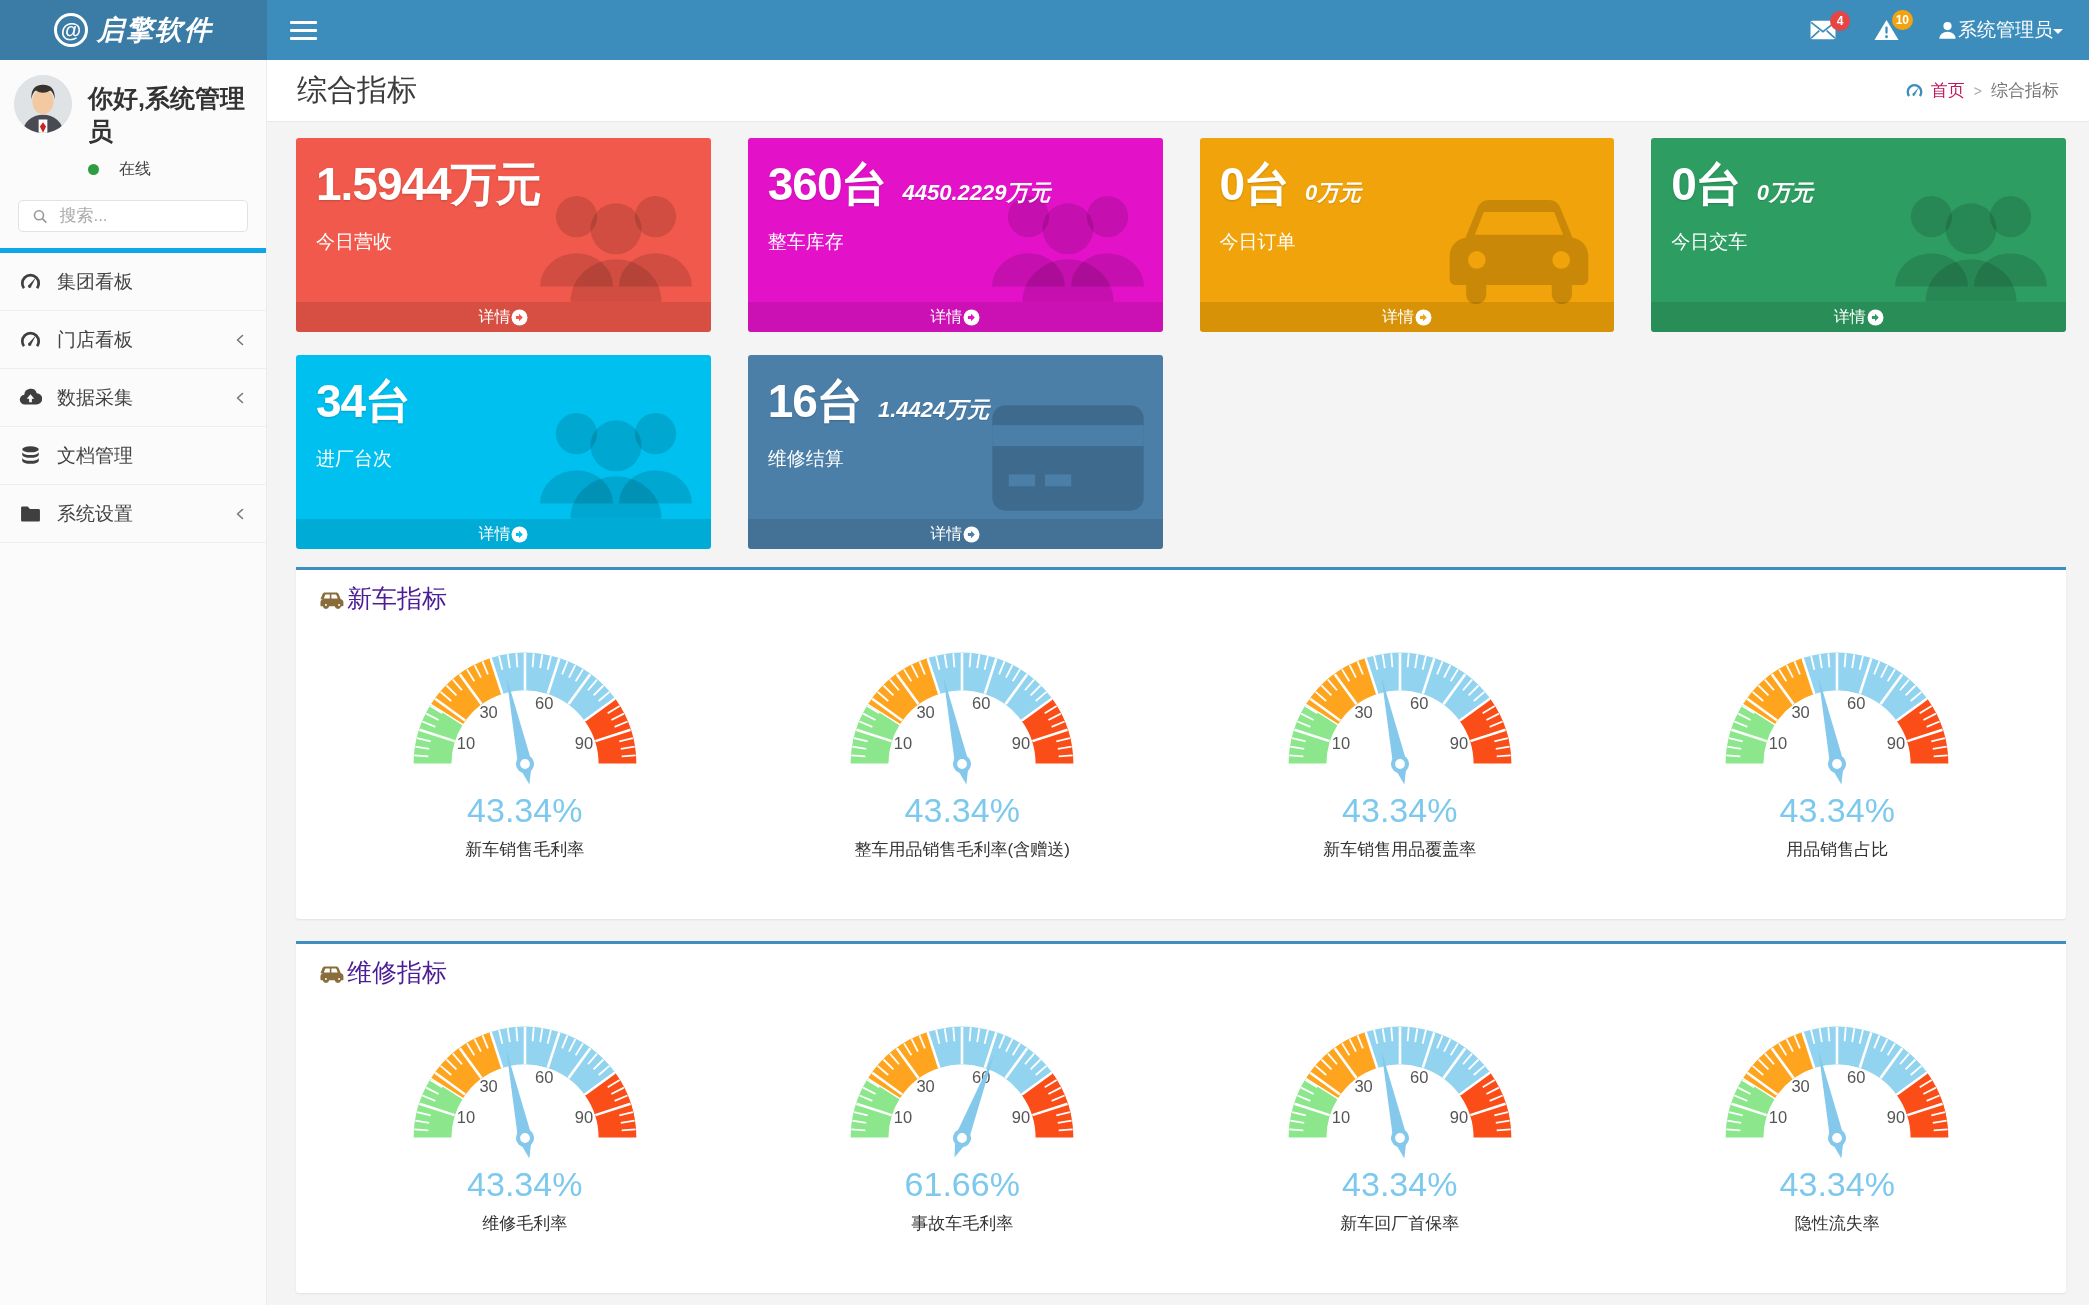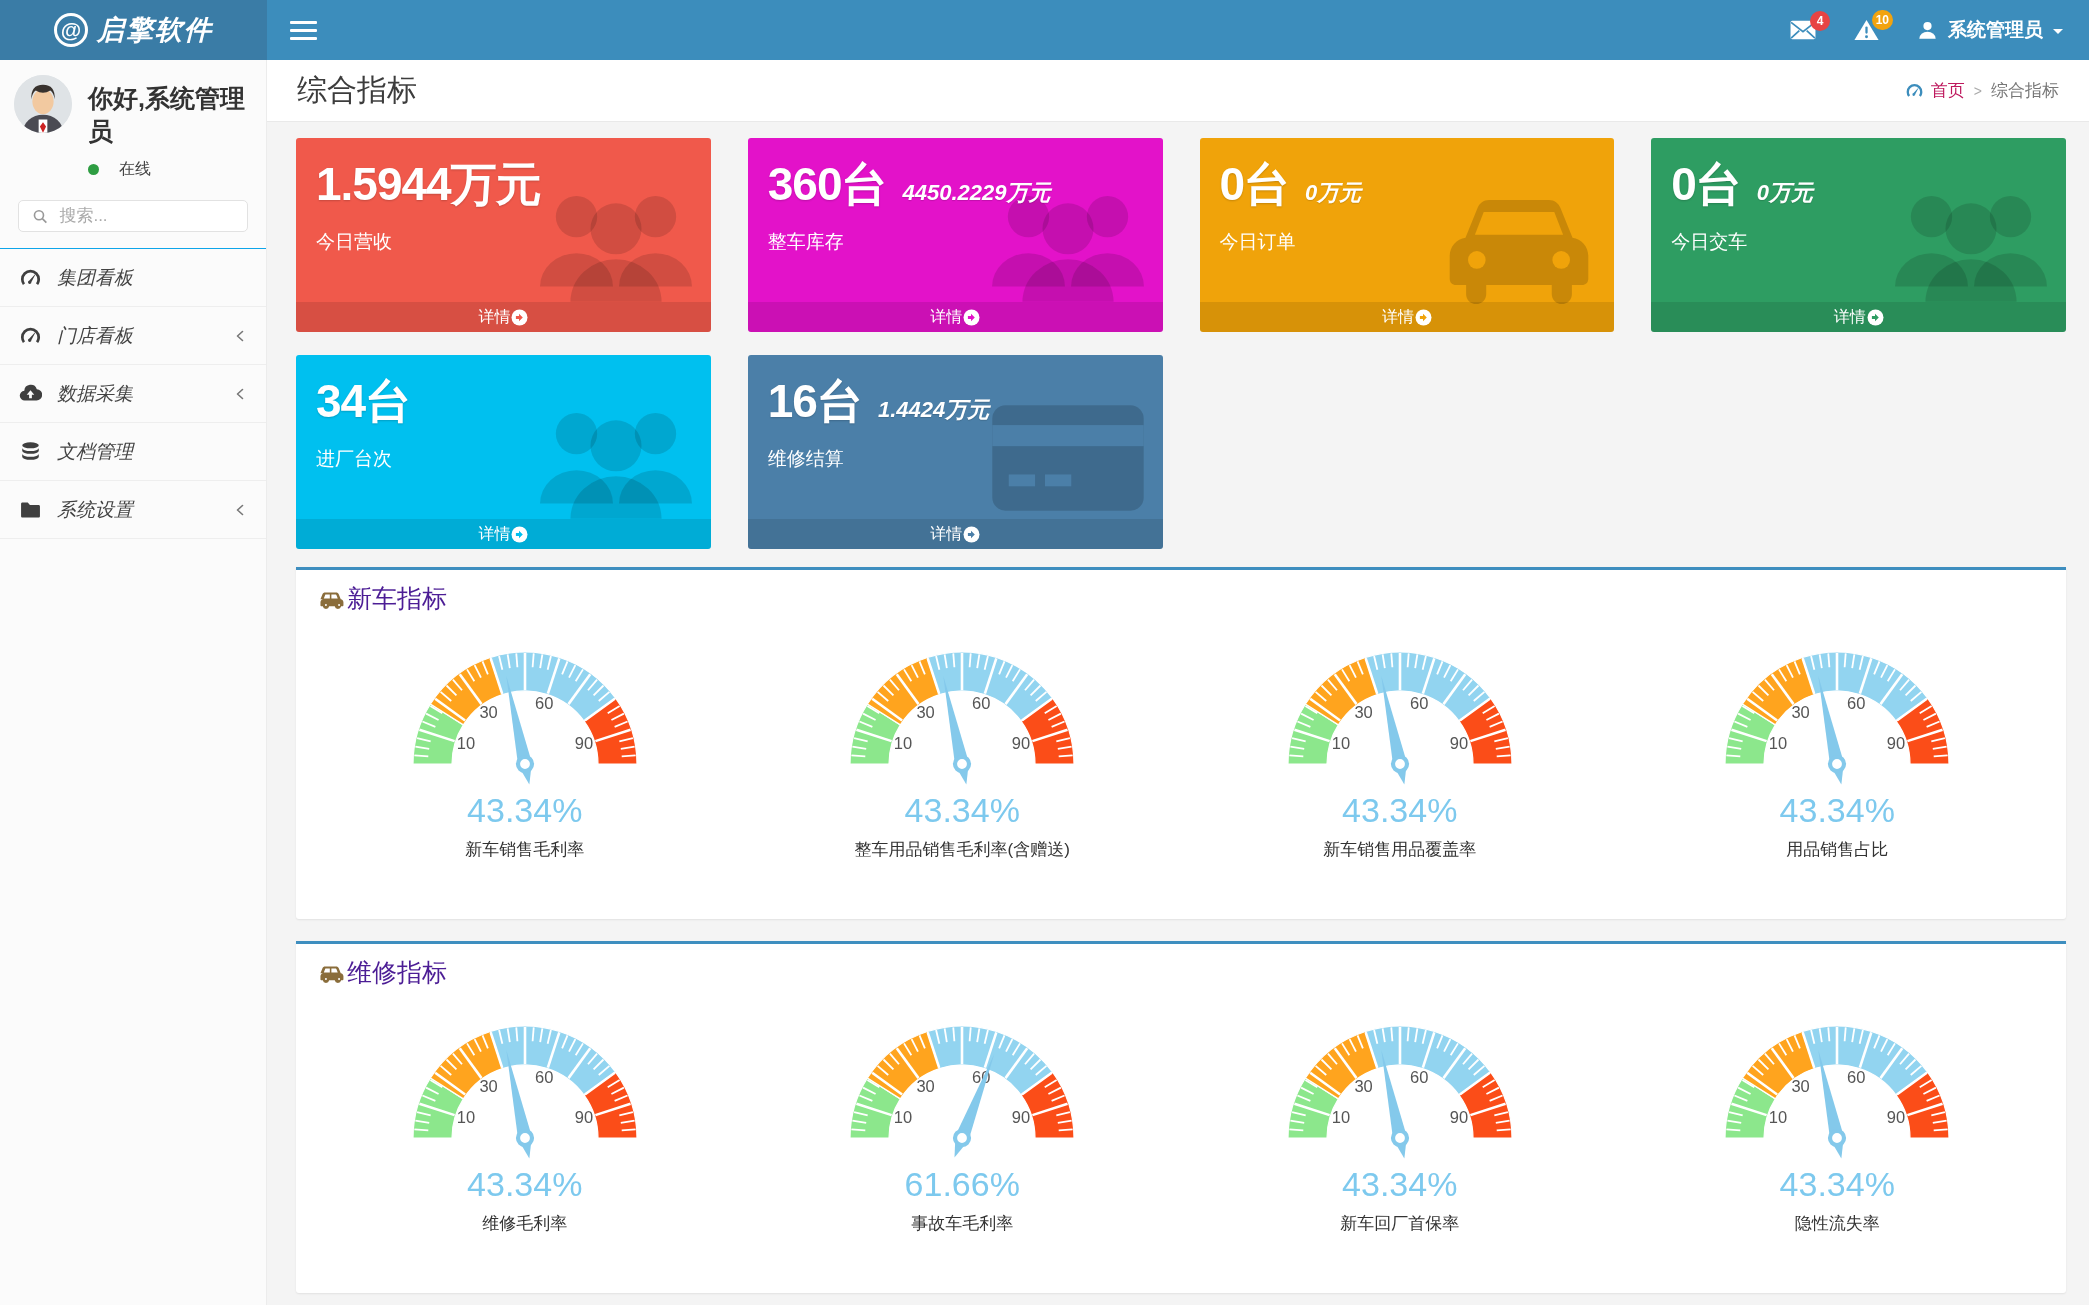--- a/index.html
+++ b/index.html
@@ -12,34 +12,34 @@
   .logo-ring { width:34px; height:34px; border:3px solid #fff; border-radius:50%; display:flex; align-items:center; justify-content:center; font-size:21px; font-weight:bold; }
   .logo-text { font-family:"DejaVu Serif","Liberation Serif",serif; font-size:27px; font-weight:bold; font-style:italic; letter-spacing:2px; }
   .navbar { flex:1; background:#3c8dbc; display:flex; align-items:center; justify-content:space-between; }
   .hamburger { width:60px; height:60px; display:flex; flex-direction:column; justify-content:center; align-items:center; gap:5px; cursor:pointer; margin-left:6px; }
   .hamburger i { display:block; width:27px; height:3px; background:#fff; border-radius:1px; }
   .nav-right { display:flex; align-items:center; gap:38px; margin-right:26px; color:#fff; }
   .nav-icon { position:relative; cursor:pointer; display:flex; }
   .badge { position:absolute; top:-9px; right:-14px; min-width:20px; height:20px; border-radius:10px; padding:0 4px; font-size:12px; color:#fff; display:flex; align-items:center; justify-content:center; font-weight:bold; }
   .badge.red { background:#e74444; }
   .badge.yellow { background:#f2a30f; }
-  .nav-user { display:flex; align-items:center; gap:10px; font-size:19px; font-weight:bold; cursor:pointer; }
+  .nav-user { display:flex; align-items:center; font-size:19px; font-weight:normal; cursor:pointer; }
   .caret { width:0; height:0; border-left:5px solid transparent; border-right:5px solid transparent; border-top:5px solid #fff; margin-top:3px; }
 
   
   .sidebar { position:absolute; top:60px; left:0; bottom:0; width:267px; background:#fbfbfb; border-right:1px solid #ececec; z-index:10; }
   .user-panel { padding:15px 14px 12px; display:flex; gap:16px; }
   .avatar { width:58px; height:58px; border-radius:50%; overflow:hidden; flex-shrink:0; background:#dfe3e6; }
   .user-name { font-size:25px; font-weight:bold; color:#333; margin:7px 0 11px; }
   .user-status { font-size:16px; color:#444; display:flex; align-items:center; gap:20px; }
   .dot { width:11px; height:11px; border-radius:50%; background:#2e9d42; }
   .search { margin:8px 18px 16px; height:32px; background:#fff; border:1px solid #e2e2e2; border-radius:5px; display:flex; align-items:center; padding:0 13px; gap:11px; }
   .search input { border:none; outline:none; background:transparent; font-size:17px; color:#666; width:100%; font-family:inherit; }
   .search input::placeholder { color:#aaa; }
-  .menu { border-top:1px solid #0ea5e9;font-style:italic; }
+  .menu { border-top:5px solid #0ea5e9; }
   .menu-item { height:58px; display:flex; align-items:center; gap:15px; padding:0 19px; border-bottom:1px solid #eeeeee; font-size:19px; color:#434343; cursor:pointer; }
   .menu-item svg.mi { width:23px; height:23px; fill:#3f3f3f; flex-shrink:0; }
   .menu-chevron { margin-left:auto; display:flex; }
 
   
   .main { margin-left:267px; margin-top:60px; height:1245px; overflow:hidden; }
   .content-header { height:62px; background:#fff; border-bottom:1px solid #e9e9e9; display:flex; align-items:center; justify-content:space-between; padding:0 30px; }
   .page-title { font-size:30px; color:#3c3c3c; font-weight:normal; }
   .breadcrumb { display:flex; align-items:center; gap:9px; font-size:17px; }
   .crumb-home { display:flex; align-items:center; gap:7px; color:#be185d; cursor:pointer; }

